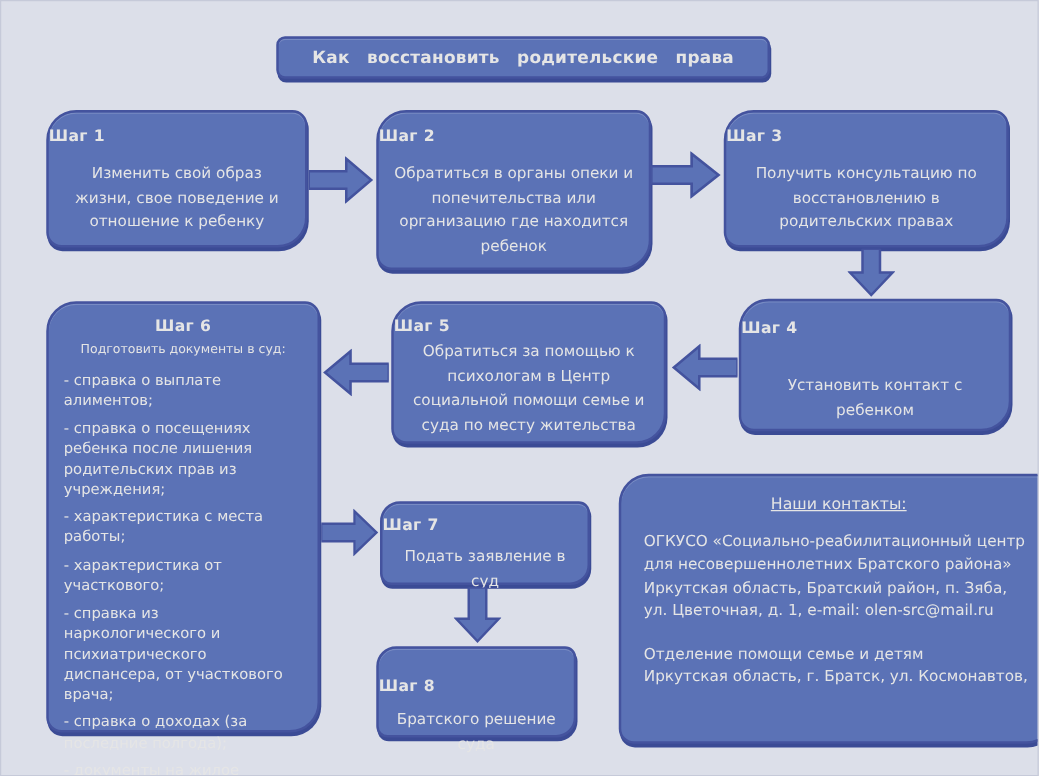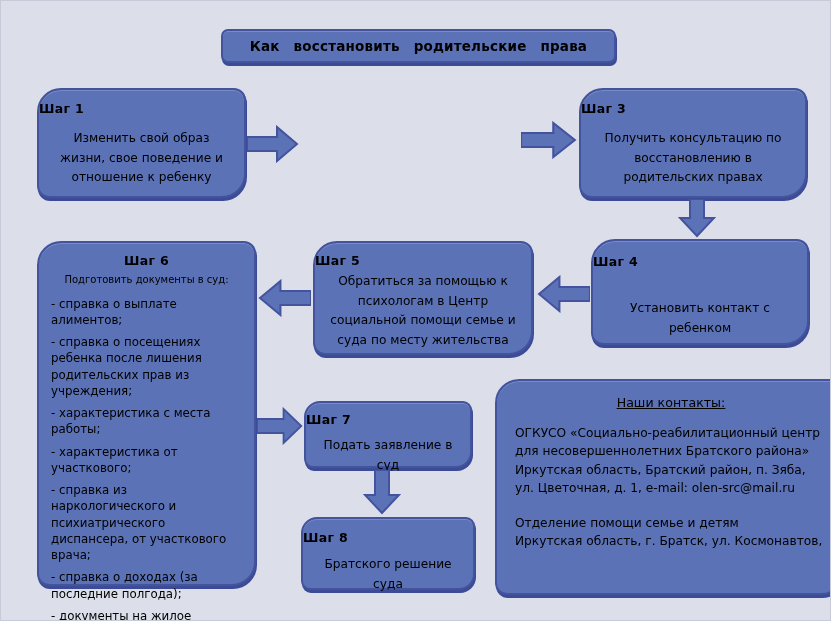--- a/index.html
+++ b/index.html
@@ -8,21 +8,21 @@
     position:relative; width:831px; height:621px;
     background:#dcdfe9; overflow:hidden;
     font-family:"DejaVu Sans", sans-serif;
     border:1px solid #c6cad9; box-sizing:border-box;
   }
   .box {
     position:absolute; box-sizing:border-box;
     background:#5b72b6;
     border:2px solid #44539e;
     box-shadow:1px 3px 0 #3b4b95, inset 0 1px 0 rgba(255,255,255,0.18);
-    color:#000000;
+    color:#e5e5e5;
     text-align:center;
   }
   .r-big   { border-radius:24px 12px 24px 12px; }
   .r-small { border-radius:16px 9px 16px 9px; }
   .r-title { border-radius:7px; }
 
   .title-box {
     left:220px; top:28px; width:395px; height:34px;
     display:flex; align-items:center; justify-content:center;
   }
@@ -39,21 +39,21 @@
   #step2 { left:300px; top:87px;  width:220px; height:128px; padding-top:11px; }
   #step2 .step-text { margin-top:13px; }
   #step3 { left:578px; top:87px;  width:228px; height:110px; padding-top:11px; }
   #step3 .step-text { margin-top:13px; }
   #step4 { left:590px; top:238px; width:218px; height:106px; padding-top:13px;gap:16px; }
   #step4 .step-text { margin-top:14px; }
   #step5 { left:312px; top:240px; width:220px; height:114px; padding-top:10px; }
   #step5 .step-text { margin-top:4px; }
   #step7 { left:303px; top:400px; width:168px; height:67px;  padding-top:9px; }
   #step7 .step-text { margin-top:9px; }
-  #step8 { left:300px; top:516px; width:174px; height:73px;  padding-top:11px; }
+  #step8 { left:300px; top:516px; width:160px; height:73px;  padding-top:22px; }
   #step8 .step-text { margin-top:10px; }
 
   #step6 { left:36px; top:240px; width:219px; height:345px; padding:10px 8px 6px 8px; }
   #step6 .step-intro { font-size:10px; line-height:1.45; margin-top:5px; }
   #step6 .doc-list { text-align:left; padding:2px 2px 0 4px; }
   #step6 .doc-item { font-size:11.8px; line-height:1.38; margin-top:6px; }
 
   #contacts {
     left:494px; top:378px; width:350px; height:216px;
     text-align:left; padding:14px 16px 0 18px;
@@ -90,20 +90,24 @@
     <div class="step-label">Шаг 1</div>
     <div class="step-text">Изменить свой образ жизни, свое поведение и отношение к ребенку</div>
   </div>
 
   <div class="arrow" id="a12">
     <svg viewBox="0 0 52 38" preserveAspectRatio="none">
         <polygon points="0,12 30,12 30,2 50,19 30,36 30,26 0,26"></polygon>
       </svg>
   </div>
 
+  <div class="box r-big step" id="step2">
+    <div class="step-label">Шаг 2</div>
+    <div class="step-text">Обратиться в органы  опеки и попечительства или организацию где находится ребенок</div>
+  </div>
 
   <div class="arrow" id="a23">
     <svg viewBox="0 0 52 38" preserveAspectRatio="none">
         <polygon points="0,12 30,12 30,2 50,19 30,36 30,26 0,26"></polygon>
       </svg>
   </div>
 
   <div class="box r-big step" id="step3">
     <div class="step-label">Шаг 3</div>
     <div class="step-text">Получить консультацию по восстановлению в родительских правах</div>

